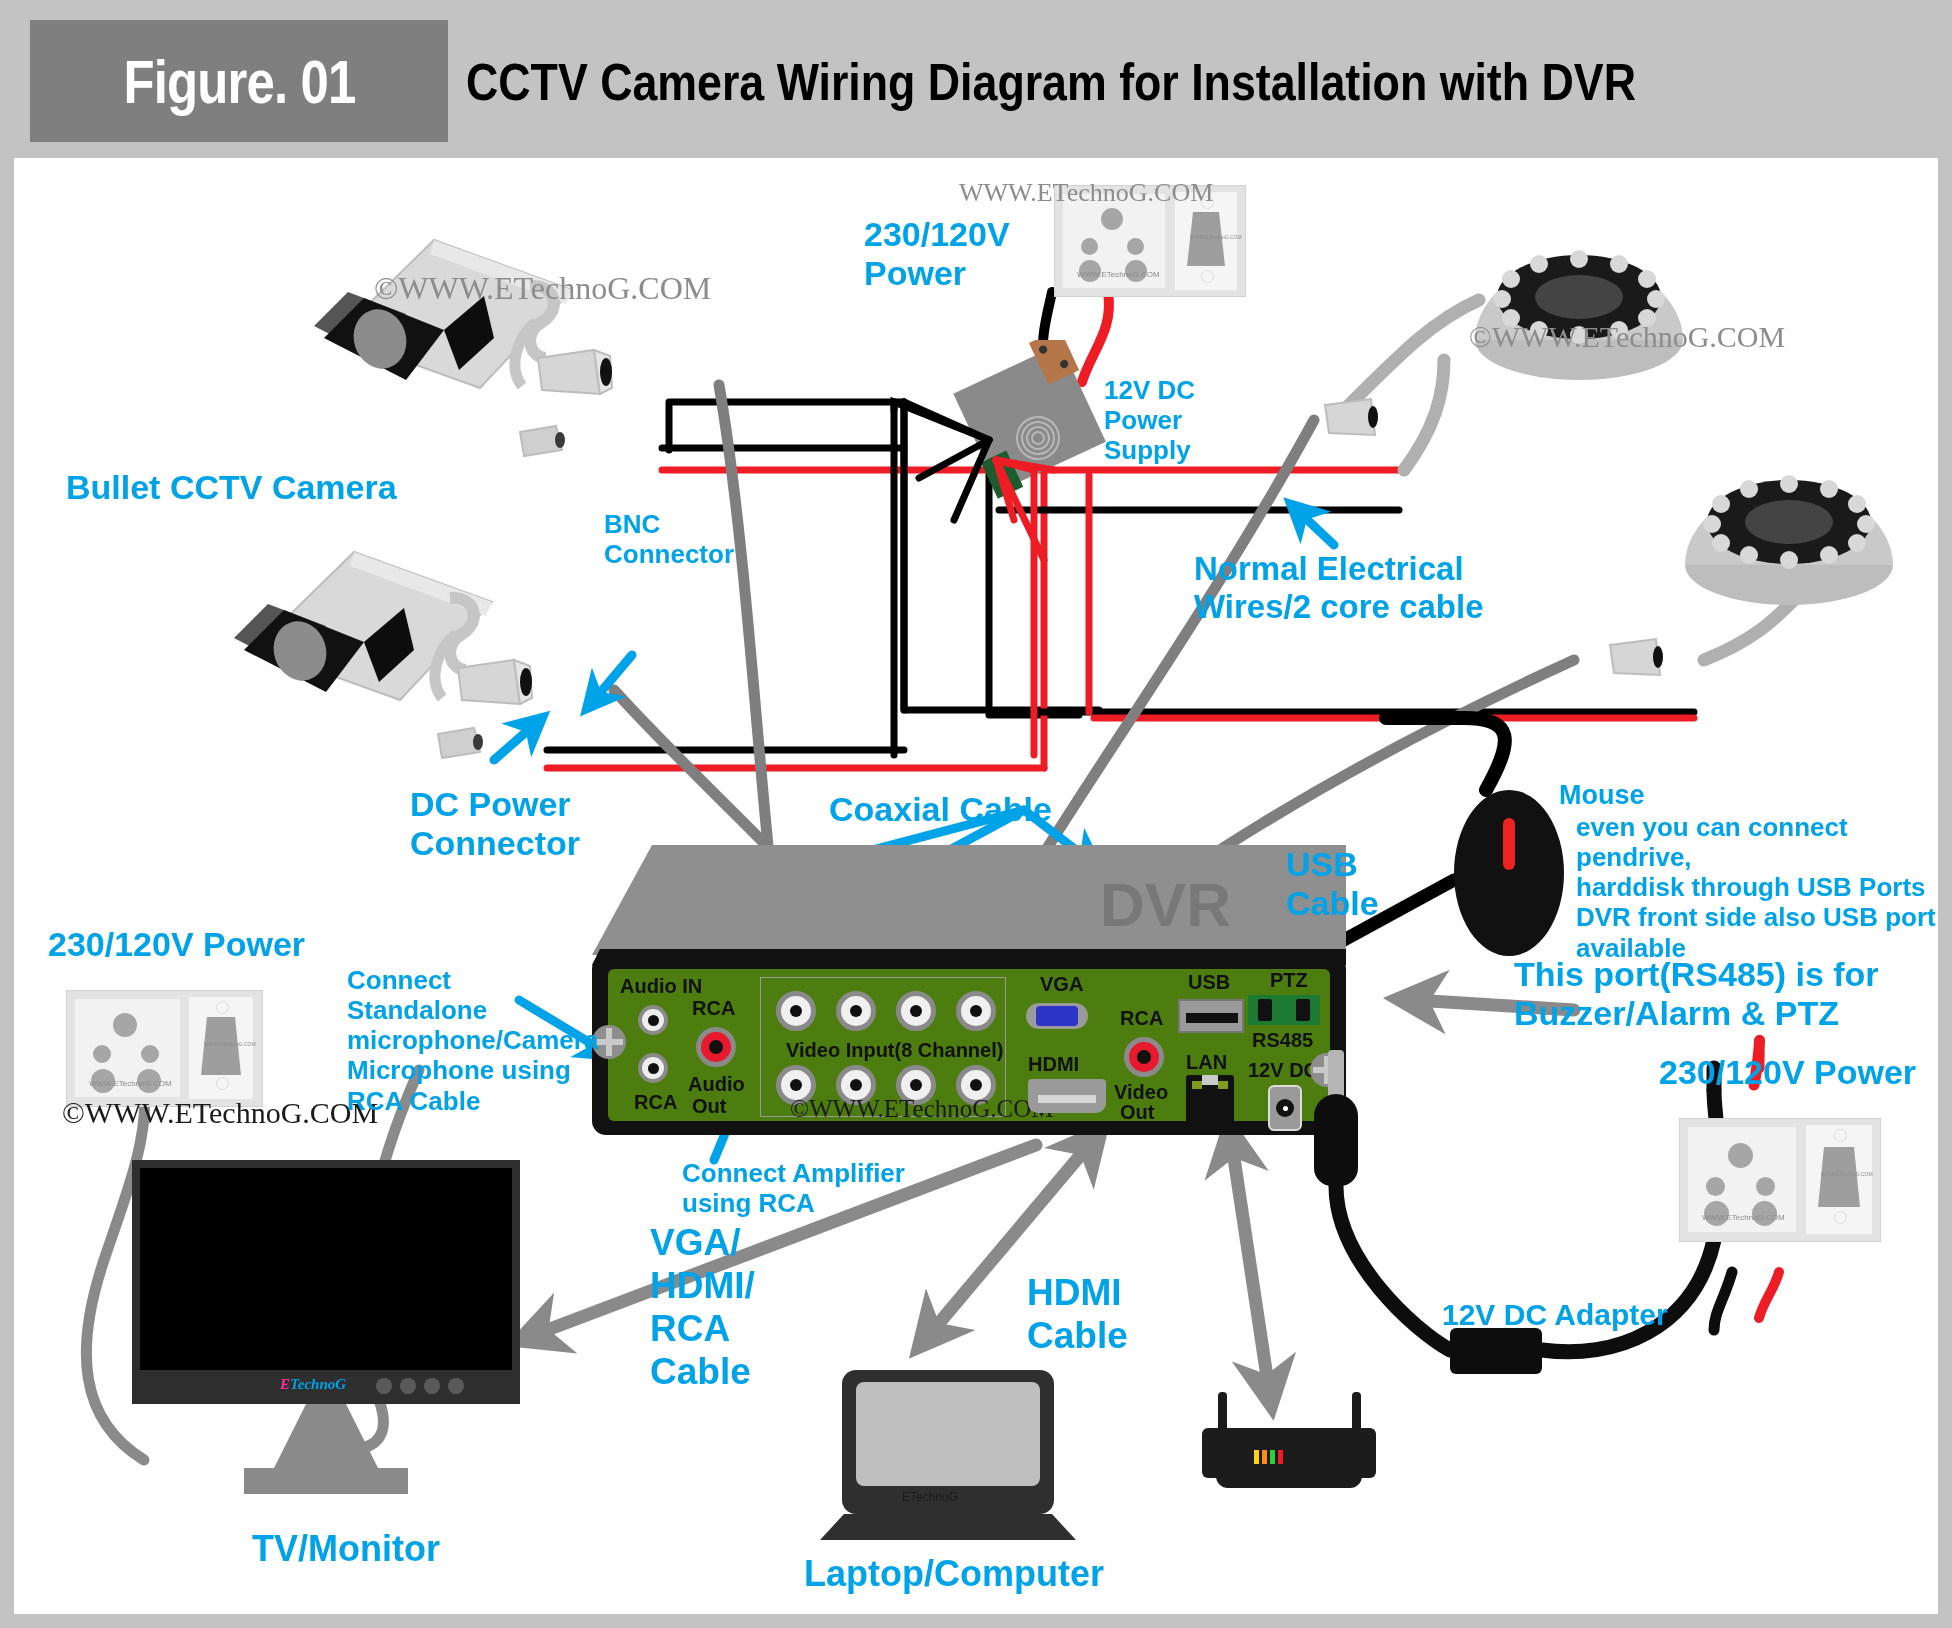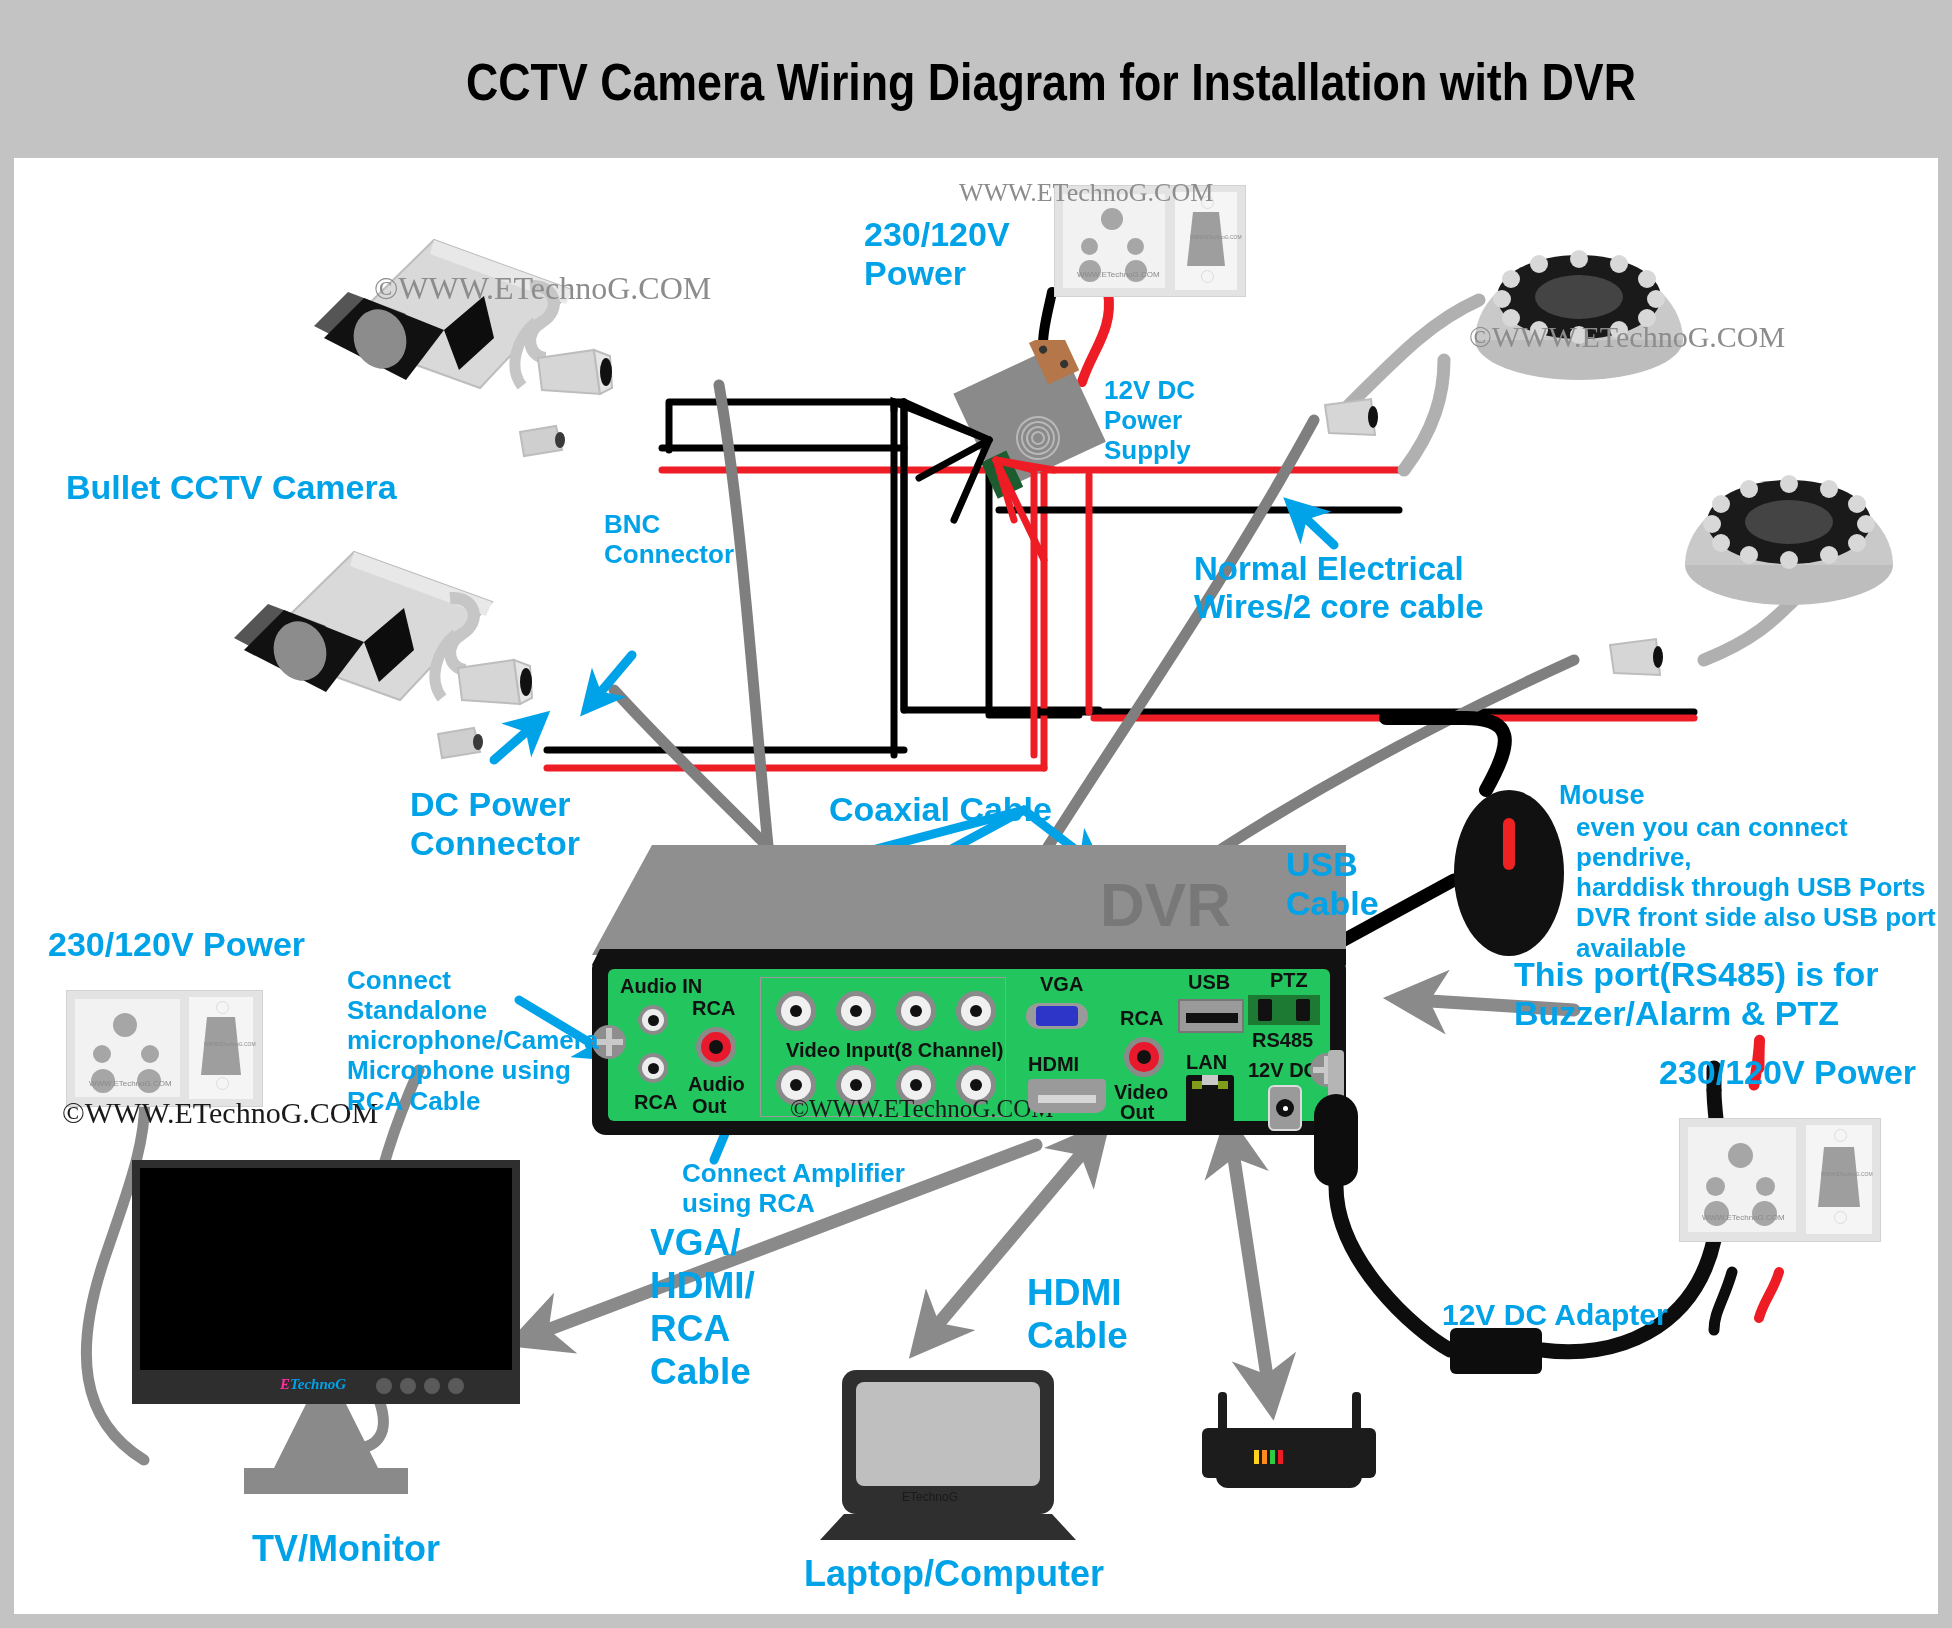--- a/index.html
+++ b/index.html
@@ -38,21 +38,21 @@
                  background:#f5f5f5;border:1px solid #dcdcdc;}
 
   
   #dvr{position:absolute;left:578px;top:845px;width:754px;height:290px;}
   .dvr-top{position:absolute;left:0;top:0;width:754px;height:110px;background:#8f8f8f;
            clip-path:polygon(60px 0,754px 0,754px 110px,0 110px);}
   .dvr-top-edge{position:absolute;left:0;top:104px;width:754px;height:16px;background:#111;
                 clip-path:polygon(8px 0,754px 0,754px 16px,0 16px);}
   .dvr-body{position:absolute;left:0;top:110px;width:754px;height:180px;background:#111;
             border-radius:14px;}
-  .dvr-panel{position:absolute;left:16px;top:14px;width:722px;height:152px;background:#22c55e;
+  .dvr-panel{position:absolute;left:16px;top:14px;width:722px;height:152px;background:#4d7c0f;
              border-radius:6px;}
   .dvr-word{position:absolute;left:508px;top:24px;font-size:62px;font-weight:bold;color:#787878;}
 
   .pt{position:absolute;font-size:20px;font-weight:bold;color:#111;white-space:nowrap;}
   .rca-big{position:absolute;width:40px;height:40px;border-radius:50%;background:#f0f0f0;
            border:5px solid #8a8a8a;box-sizing:border-box;}
   .rca-big::after{content:"";position:absolute;left:50%;top:50%;width:12px;height:12px;
                   margin:-6px 0 0 -6px;border-radius:50%;background:#111;}
   .rca-red{position:absolute;width:40px;height:40px;border-radius:50%;background:#e8192c;
            border:5px solid #8a8a8a;box-sizing:border-box;}
@@ -128,20 +128,23 @@
   .dcplug .tip{position:absolute;left:14px;top:0;width:16px;height:50px;background:#b5b5b5;border-radius:4px;}
   .dcplug .bd{position:absolute;left:0;top:44px;width:44px;height:92px;background:#0d0d0d;
               border-radius:22px 22px 18px 18px;}
 </style>
 </head>
 <body>
 
 <div id="root">
 
   <div class="hdr">
+    <div class="hdr-fig">
+      <span>Figure. 01</span>
+    </div>
     <div class="hdr-title">CCTV Camera Wiring Diagram for Installation with DVR</div>
   </div>
 
   <svg class="layer" viewBox="0 0 1952 1628">
     <g fill="none" stroke-linecap="round" stroke-linejoin="round">
 
       <path d="M890 402 L890 710 L1085 710" stroke="#000" stroke-width="7"></path>
       <path d="M890 402 L655 402 L655 450" stroke="#000" stroke-width="7"></path>
       <path d="M975 440 L975 715 L1065 715" stroke="#000" stroke-width="7"></path>
 

